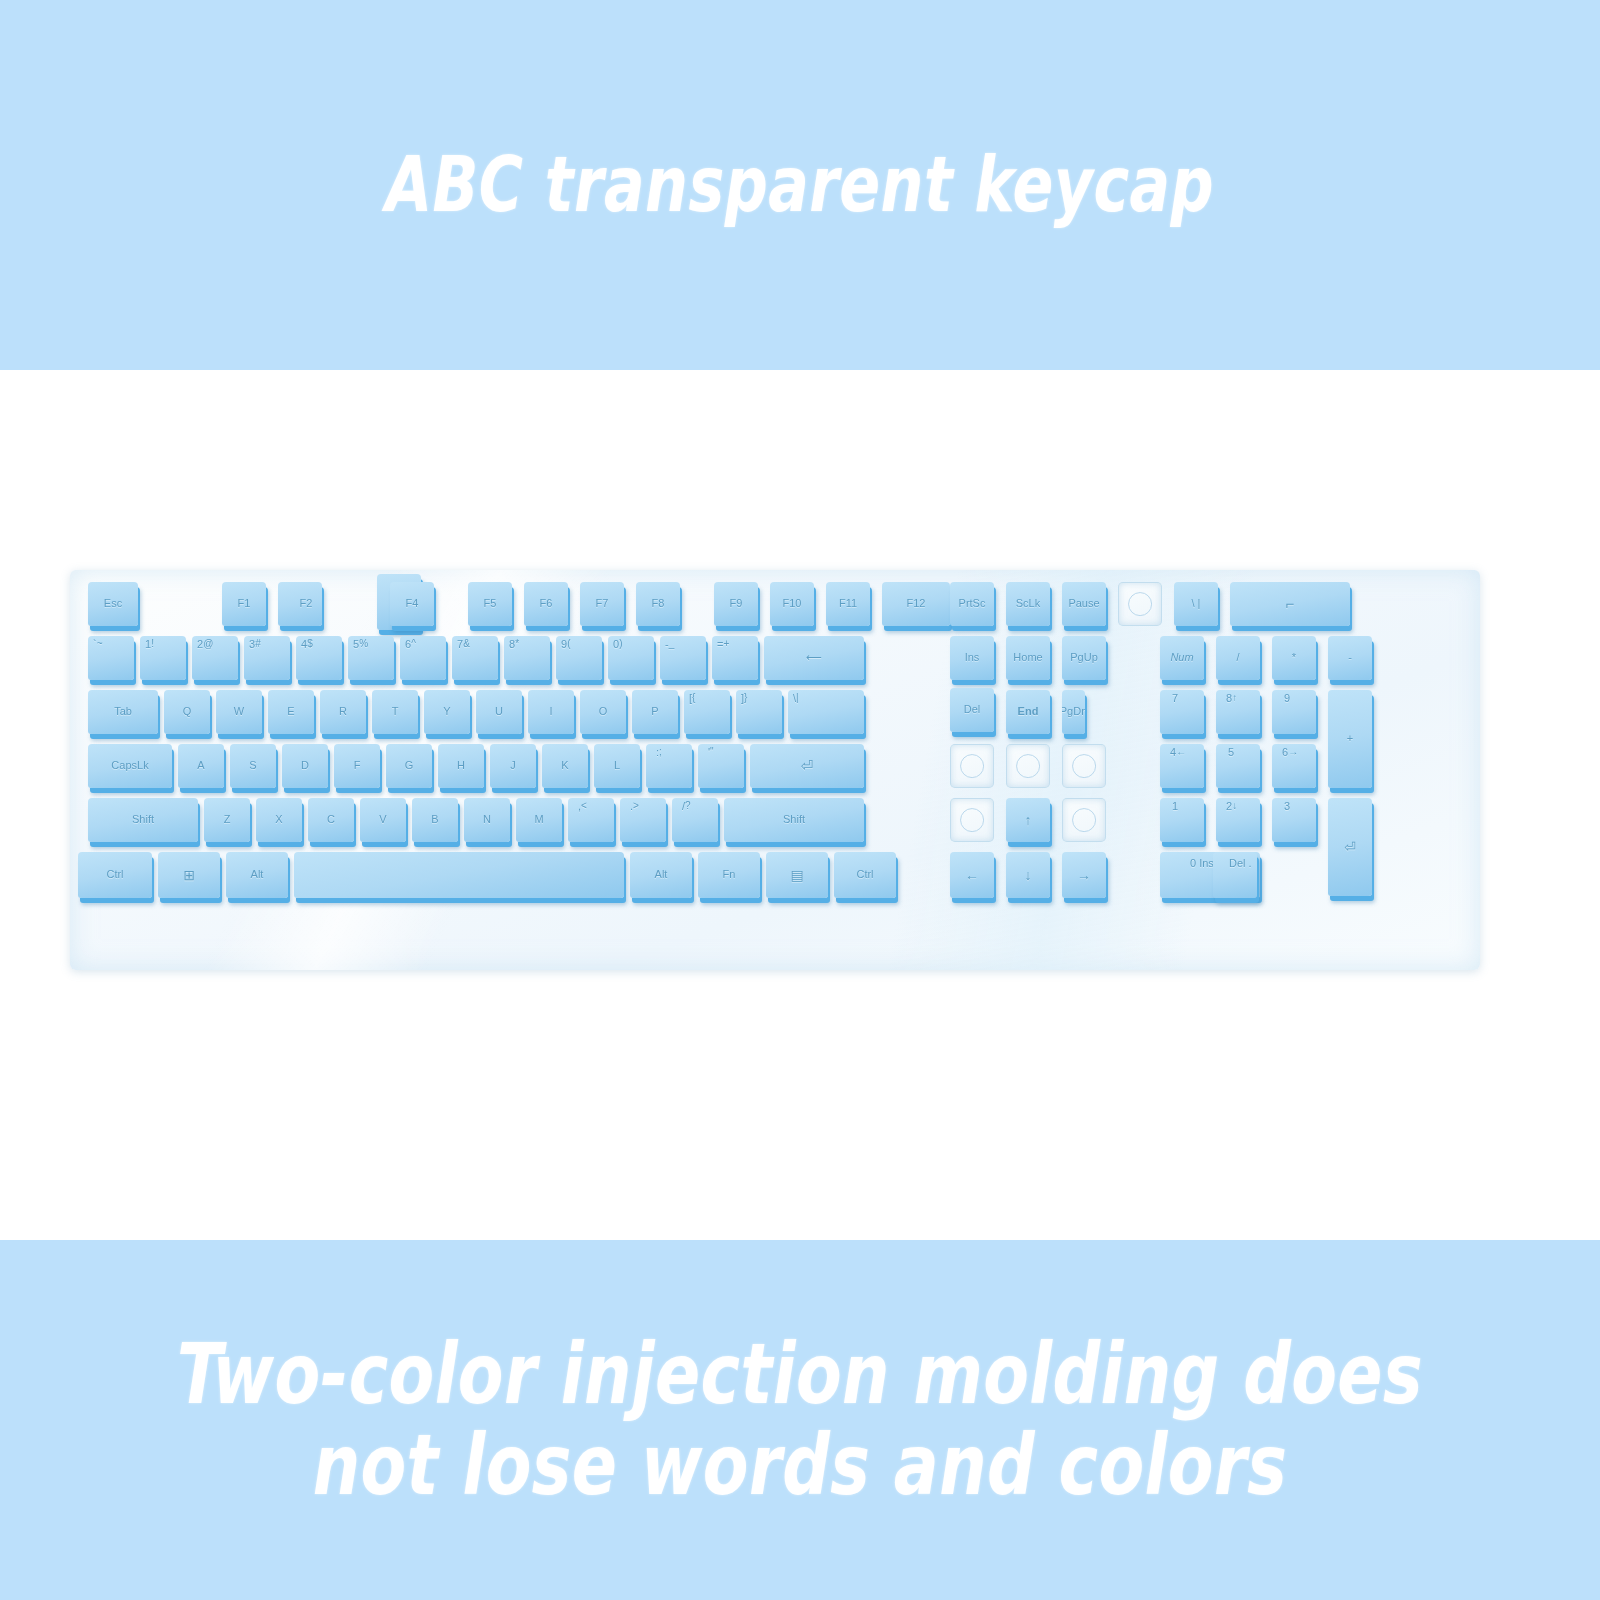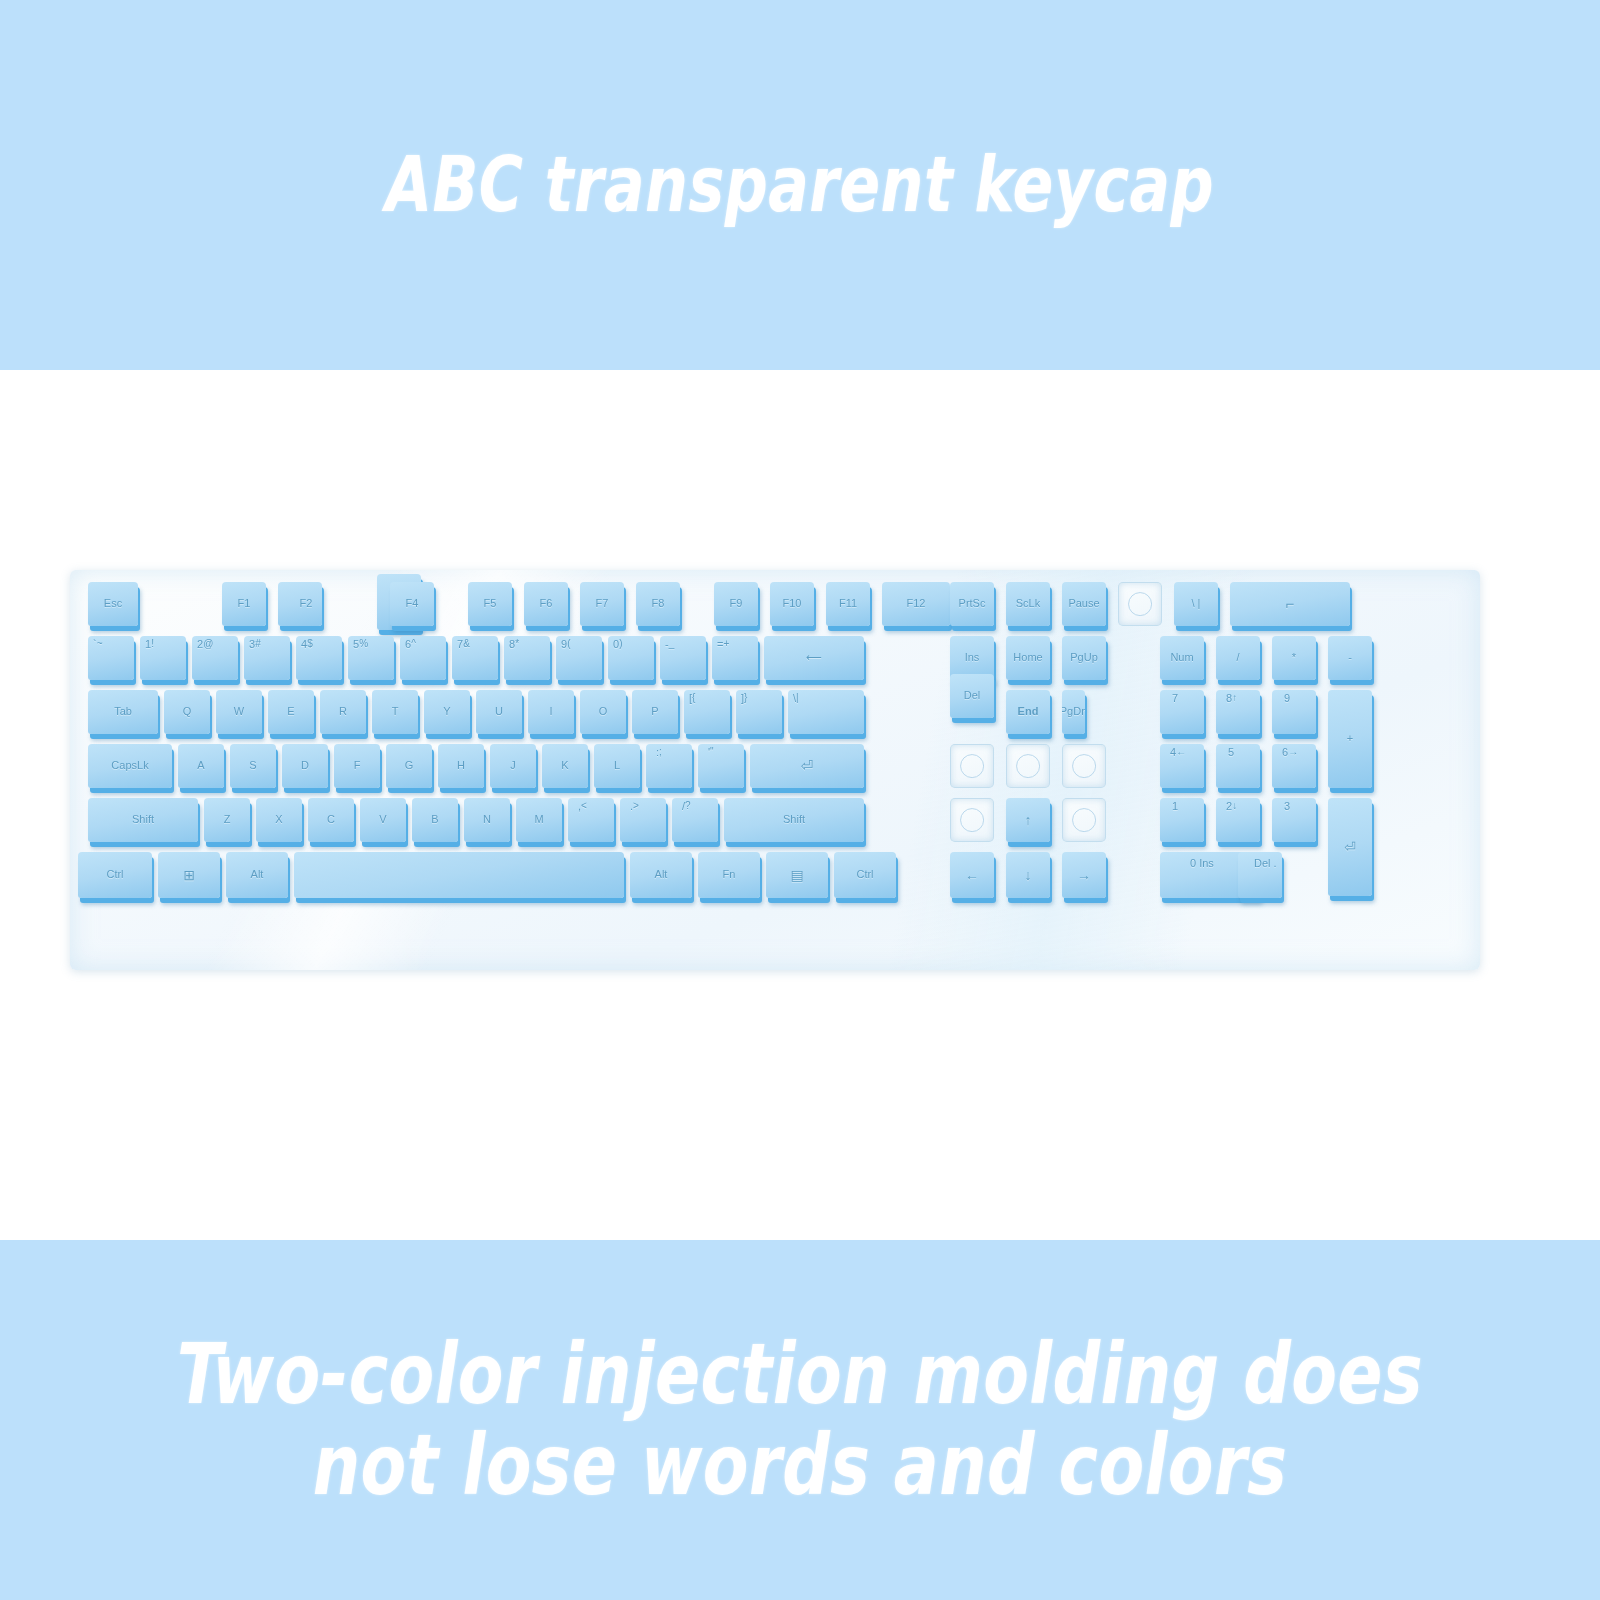--- a/index.html
+++ b/index.html
@@ -143,41 +143,41 @@
     <div class="kc" style="left:486px;top:66px;width:46px;height:44px;"><span>9</span><span class="sub">(</span></div>
     <div class="kc" style="left:538px;top:66px;width:46px;height:44px;"><span>0</span><span class="sub">)</span></div>
     <div class="kc" style="left:590px;top:66px;width:46px;height:44px;"><span>-</span><span class="sub">_</span></div>
     <div class="kc" style="left:642px;top:66px;width:46px;height:44px;"><span>=</span><span class="sub">+</span></div>
     <div class="kc center" style="left:694px;top:66px;width:100px;height:44px;"><span>⟵</span></div>
 
     <div class="kc center" style="left:880px;top:66px;width:44px;height:44px;"><span>Ins</span></div>
     <div class="kc center" style="left:936px;top:66px;width:44px;height:44px;"><span>Home</span></div>
     <div class="kc center" style="left:992px;top:66px;width:44px;height:44px;"><span>PgUp</span></div>
 
-    <div class="kc center" style="left:1090px;top:66px;width:44px;height:44px;"><span>Num</span></div>
+    <div class="kc center" style="left:1090px;top:66px;width:44px;height:44px;font-style:italic;"><span>Num</span></div>
     <div class="kc center" style="left:1146px;top:66px;width:44px;height:44px;"><span>/</span></div>
     <div class="kc center" style="left:1202px;top:66px;width:44px;height:44px;"><span>*</span></div>
     <div class="kc center" style="left:1258px;top:66px;width:44px;height:44px;"><span>-</span></div>
 
     <div class="kc center" style="left:18px;top:120px;width:70px;height:44px;"><span>Tab</span></div>
     <div class="kc center" style="left:94px;top:120px;width:46px;height:44px;"><span>Q</span></div>
     <div class="kc center" style="left:146px;top:120px;width:46px;height:44px;"><span>W</span></div>
     <div class="kc center" style="left:198px;top:120px;width:46px;height:44px;"><span>E</span></div>
     <div class="kc center" style="left:250px;top:120px;width:46px;height:44px;"><span>R</span></div>
     <div class="kc center" style="left:302px;top:120px;width:46px;height:44px;"><span>T</span></div>
     <div class="kc center" style="left:354px;top:120px;width:46px;height:44px;"><span>Y</span></div>
     <div class="kc center" style="left:406px;top:120px;width:46px;height:44px;"><span>U</span></div>
     <div class="kc center" style="left:458px;top:120px;width:46px;height:44px;"><span>I</span></div>
     <div class="kc center" style="left:510px;top:120px;width:46px;height:44px;"><span>O</span></div>
     <div class="kc center" style="left:562px;top:120px;width:46px;height:44px;"><span>P</span></div>
     <div class="kc" style="left:614px;top:120px;width:46px;height:44px;"><span>[</span><span class="sub">{</span></div>
     <div class="kc" style="left:666px;top:120px;width:46px;height:44px;"><span>]</span><span class="sub">}</span></div>
     <div class="kc" style="left:718px;top:120px;width:76px;height:44px;"><span>\</span><span class="sub">|</span></div>
 
-    <div class="kc center" style="left:880px;top:104px;width:44px;height:44px;"><span>Del</span></div>
+    <div class="kc center" style="left:880px;top:118px;width:44px;height:44px;"><span>Del</span></div>
     <div class="kc center" style="left:936px;top:120px;width:44px;height:44px;font-weight:bold;"><span>End</span></div>
     <div class="kc center" style="left:992px;top:120px;width:23px;height:44px;"><span>PgDn</span></div>
 
     <div class="kc" style="left:1090px;top:120px;width:44px;height:44px;padding-left:12px;"><span>7</span></div>
     <div class="kc" style="left:1146px;top:120px;width:44px;height:44px;padding-left:10px;"><span>8</span><span class="sub">↑</span></div>
     <div class="kc" style="left:1202px;top:120px;width:44px;height:44px;padding-left:12px;"><span>9</span></div>
     <div class="kc center" style="left:1258px;top:120px;width:44px;height:98px;"><span>+</span></div>
 
     <div class="kc center" style="left:18px;top:174px;width:84px;height:44px;"><span>CapsLk</span></div>
     <div class="kc center" style="left:108px;top:174px;width:46px;height:44px;"><span>A</span></div>
@@ -230,21 +230,21 @@
     <div class="kc center" style="left:560px;top:282px;width:62px;height:46px;"><span>Alt</span></div>
     <div class="kc center" style="left:628px;top:282px;width:62px;height:46px;"><span>Fn</span></div>
     <div class="kc center" style="left:696px;top:282px;width:62px;height:46px;font-size:14px;"><span>▤</span></div>
     <div class="kc center" style="left:764px;top:282px;width:62px;height:46px;"><span>Ctrl</span></div>
 
     <div class="kc center" style="left:880px;top:282px;width:44px;height:46px;font-size:14px;"><span>←</span></div>
     <div class="kc center" style="left:936px;top:282px;width:44px;height:46px;font-size:14px;"><span>↓</span></div>
     <div class="kc center" style="left:992px;top:282px;width:44px;height:46px;font-size:14px;"><span>→</span></div>
 
     <div class="kc" style="left:1090px;top:282px;width:100px;height:46px;padding-left:30px;padding-top:6px;"><span>0 Ins</span></div>
-    <div class="kc" style="left:1168px;top:282px;width:44px;height:46px;padding-left:16px;padding-top:6px;"><span>Del .</span></div>
+    <div class="kc" style="left:1143px;top:282px;width:44px;height:46px;padding-left:16px;padding-top:6px;"><span>Del .</span></div>
   </div>
 </div>
 
 <div class="banner" id="bottom-banner">
   <div class="banner-text">
     <div>Two-color injection molding does</div>
     <div>not lose words and colors</div>
   </div>
 </div>
 

